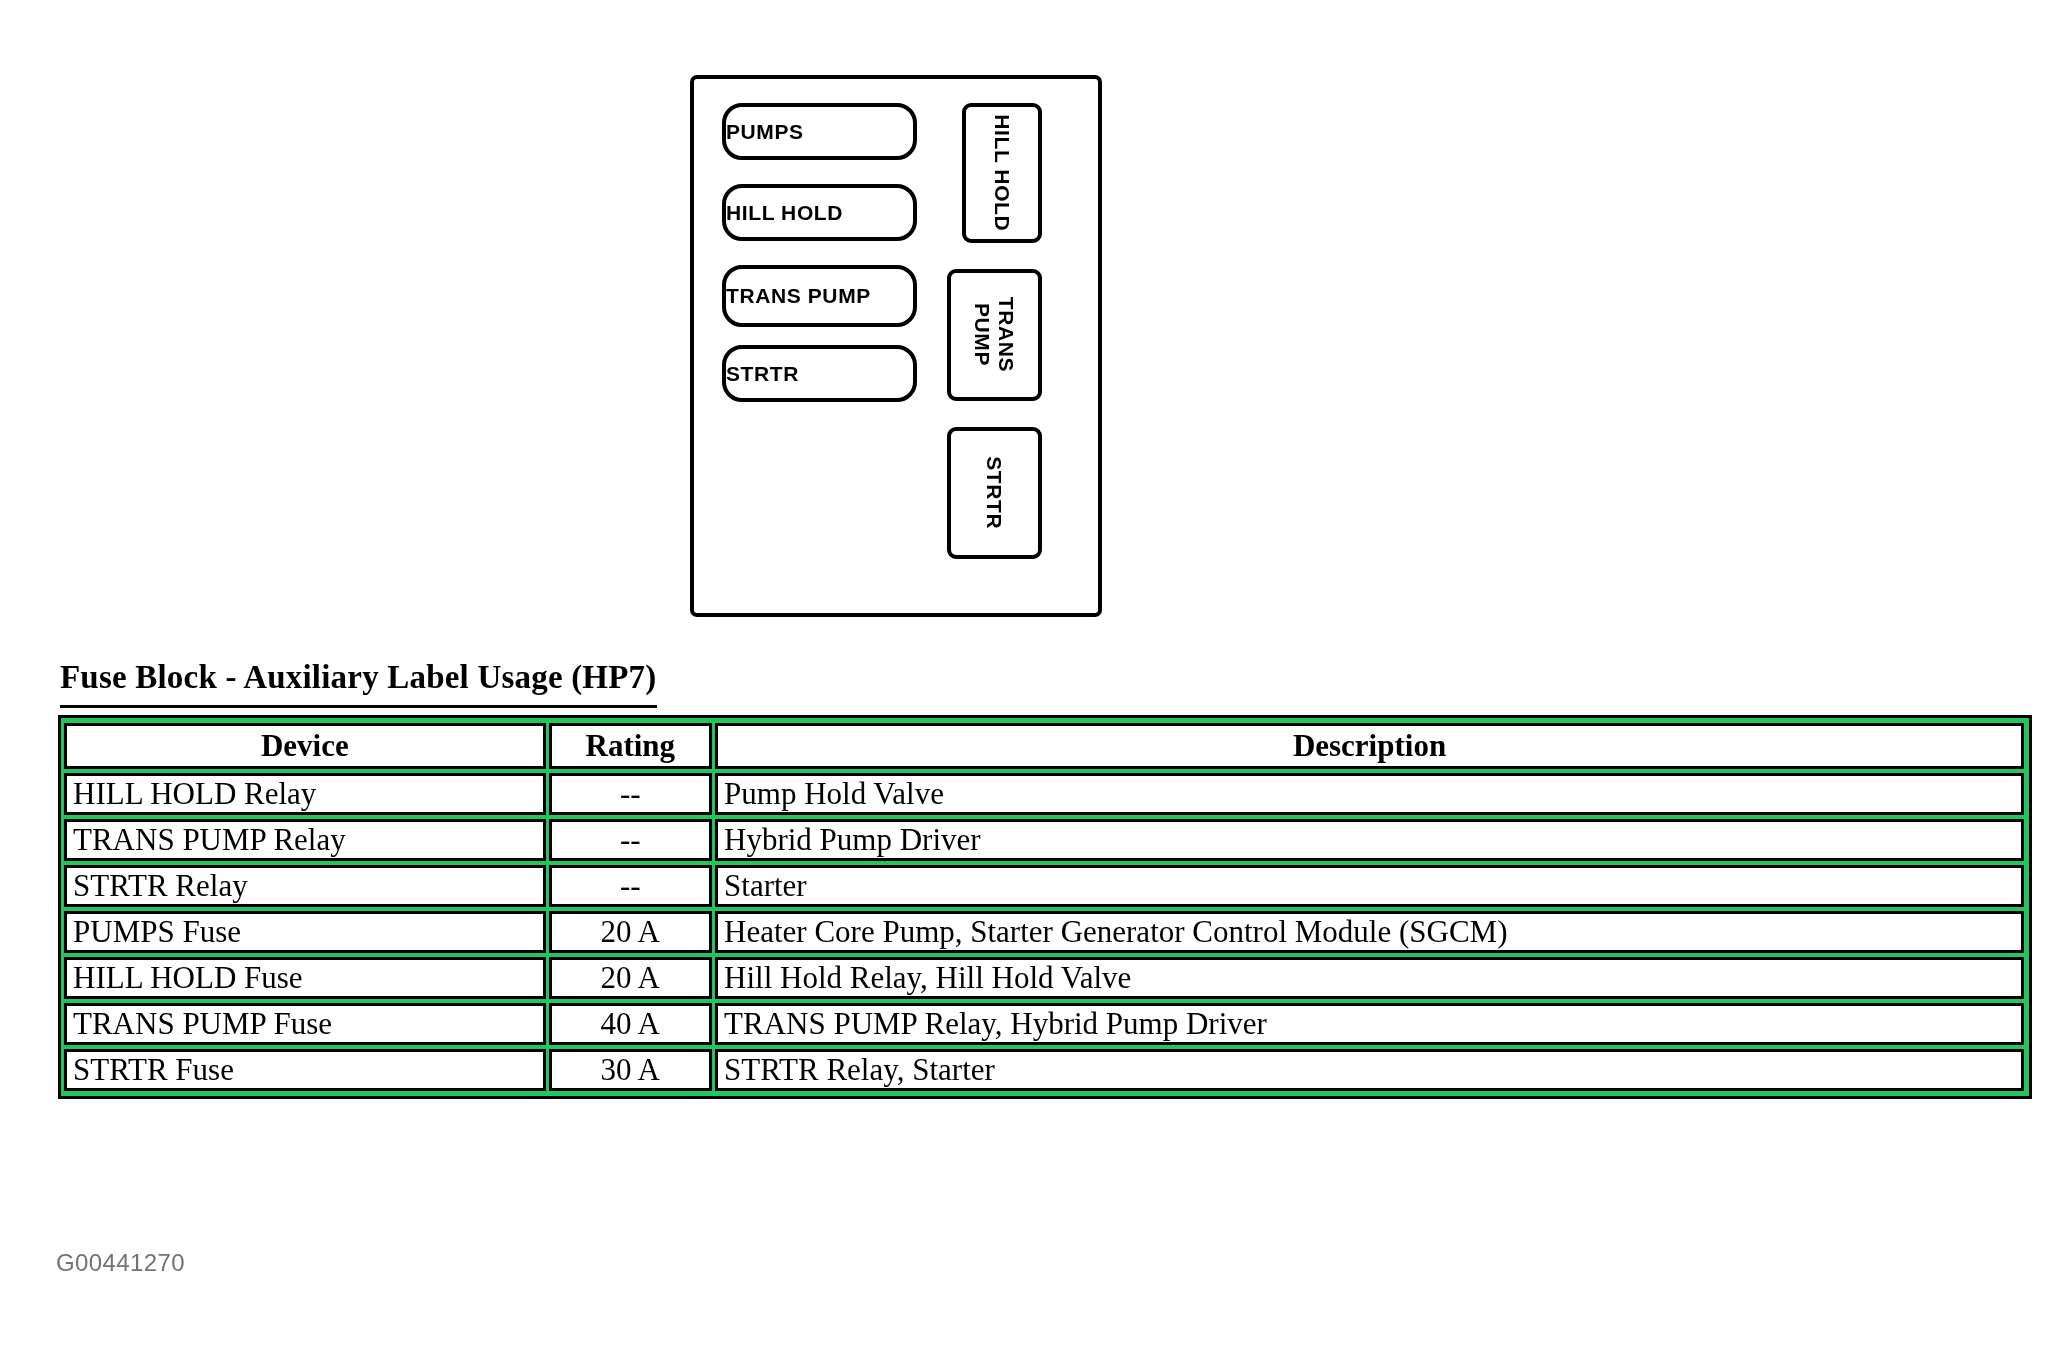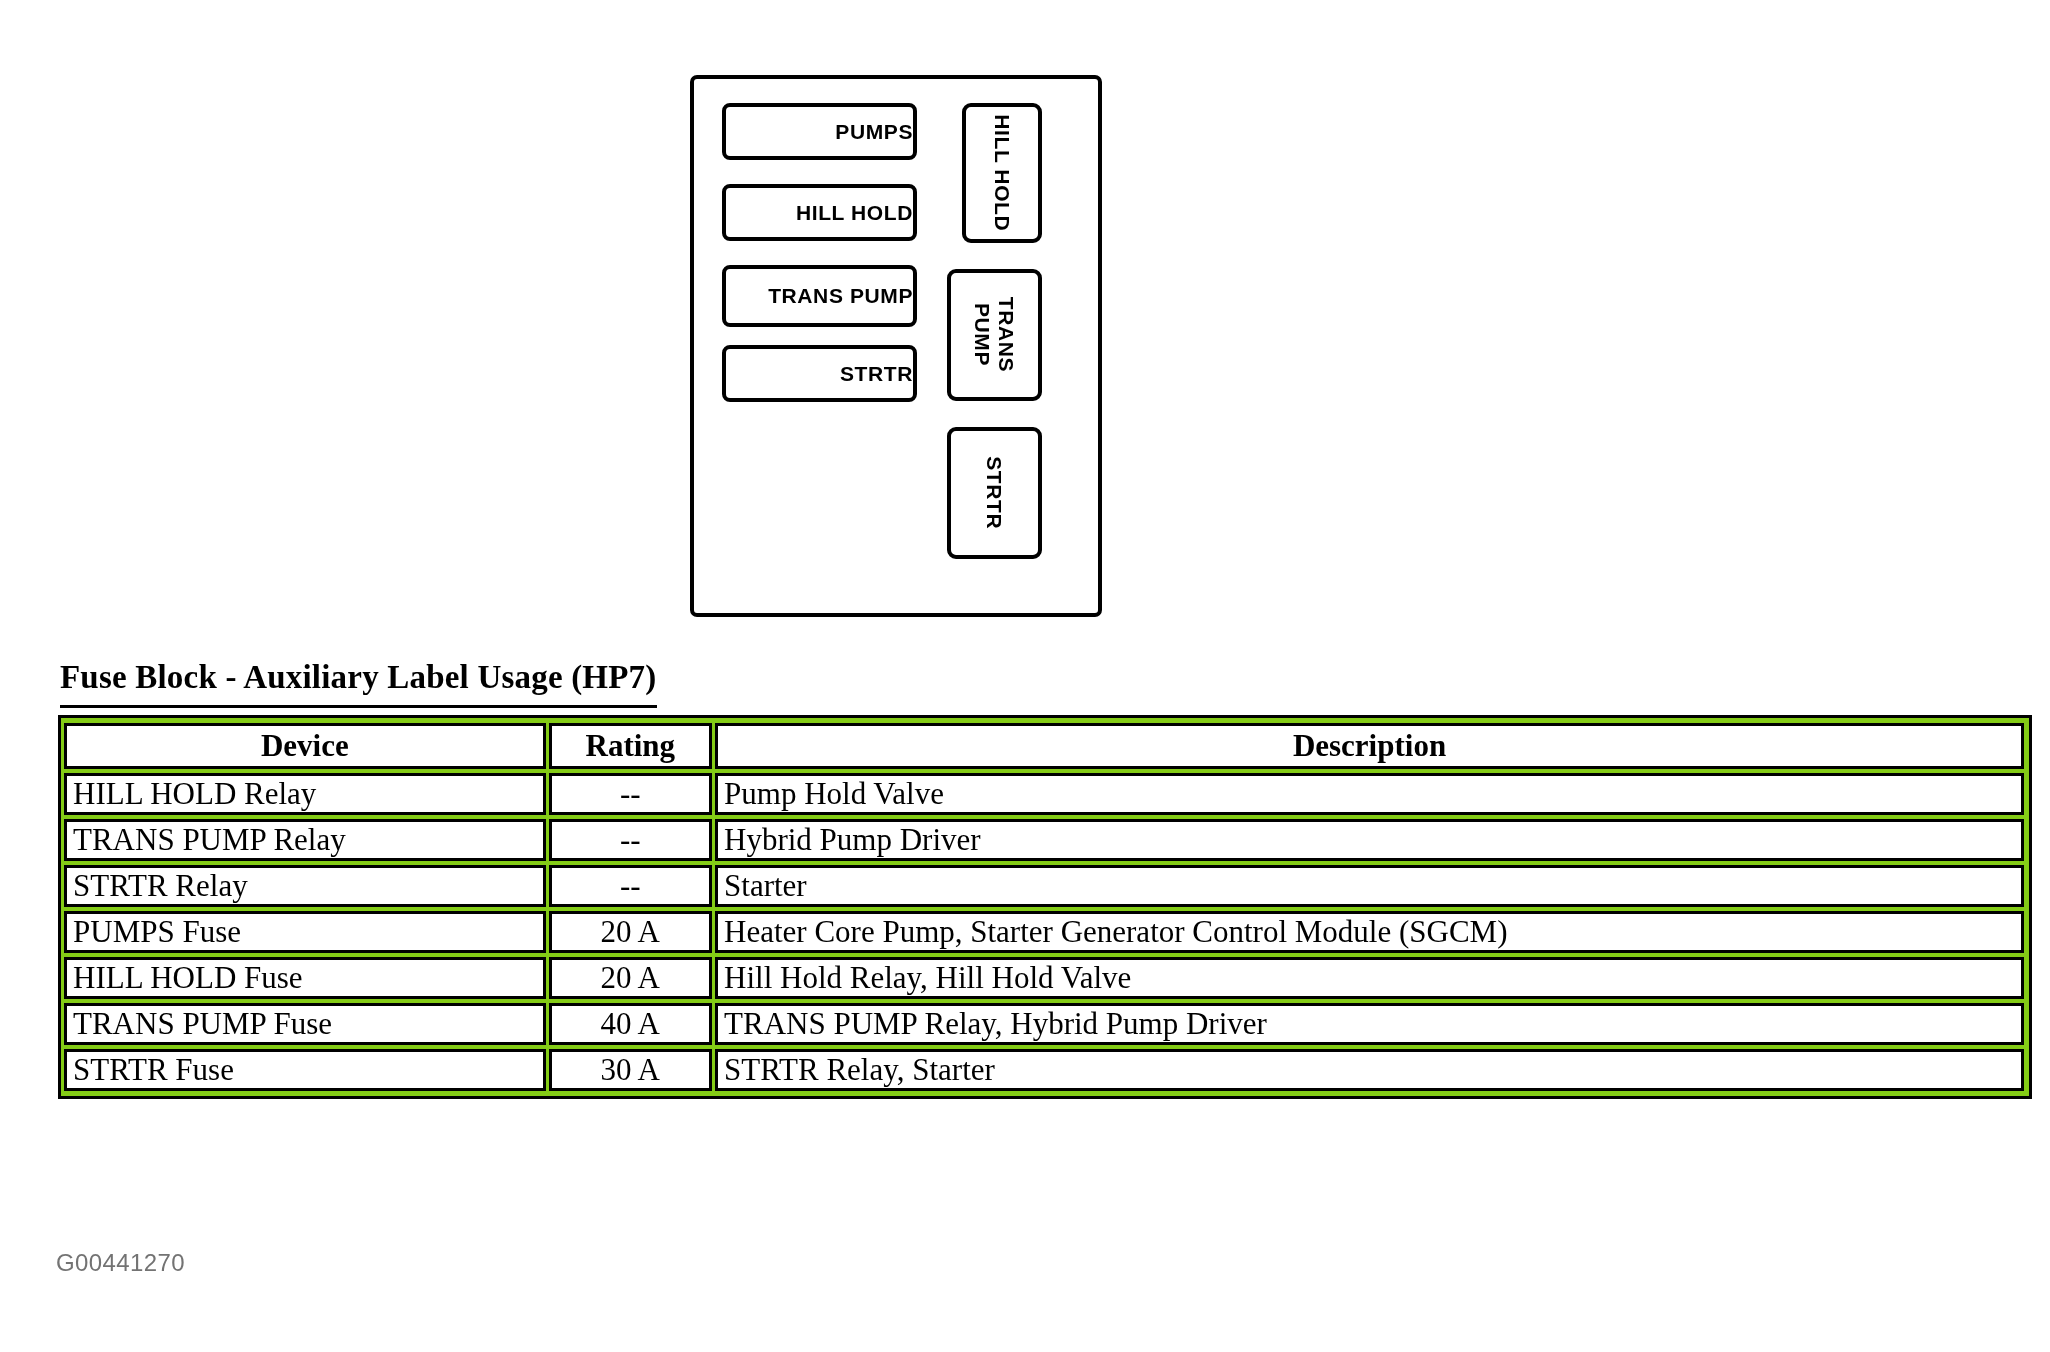--- a/index.html
+++ b/index.html
@@ -26,25 +26,25 @@
     border: 4px solid #000;
     border-radius: 7px;
     box-sizing: border-box;
     background: #fff;
   }
 
   .fuse-h {
     position: absolute;
     box-sizing: border-box;
     border: 4px solid #000;
-    border-radius: 8px;
+    border-radius: 20px;
     background: #fff;
     display: flex;
     align-items: center;
-    justify-content: flex-end;
+    justify-content: flex-start;
     font-family: "Liberation Sans", sans-serif;
     font-weight: 700;
     font-size: 21px;
     letter-spacing: 0.6px;
     color: #000;
   }
 
   .fuse-v {
     position: absolute;
     box-sizing: border-box;
@@ -94,21 +94,21 @@
   }
 
   
   #usage-table {
     position: absolute;
     left: 58px;
     top: 715px;
     width: 1974px;
     border: 3px solid #000;
     box-sizing: border-box;
-    background: #84cc16;
+    background: #22c55e;
     padding: 3px 2px 3px 3px;
   }
   .trow {
     display: flex;
     width: 100%;
   }
   .tcell {
     box-sizing: border-box;
     border: 3px solid #000;
     background: #fff;

